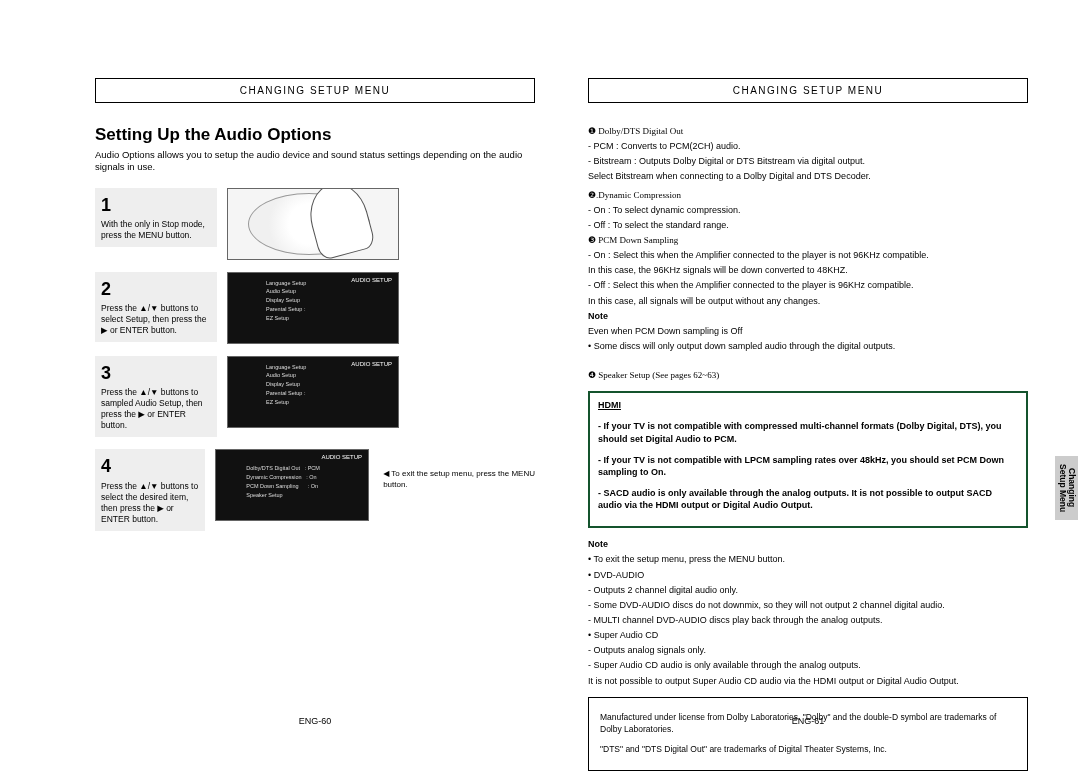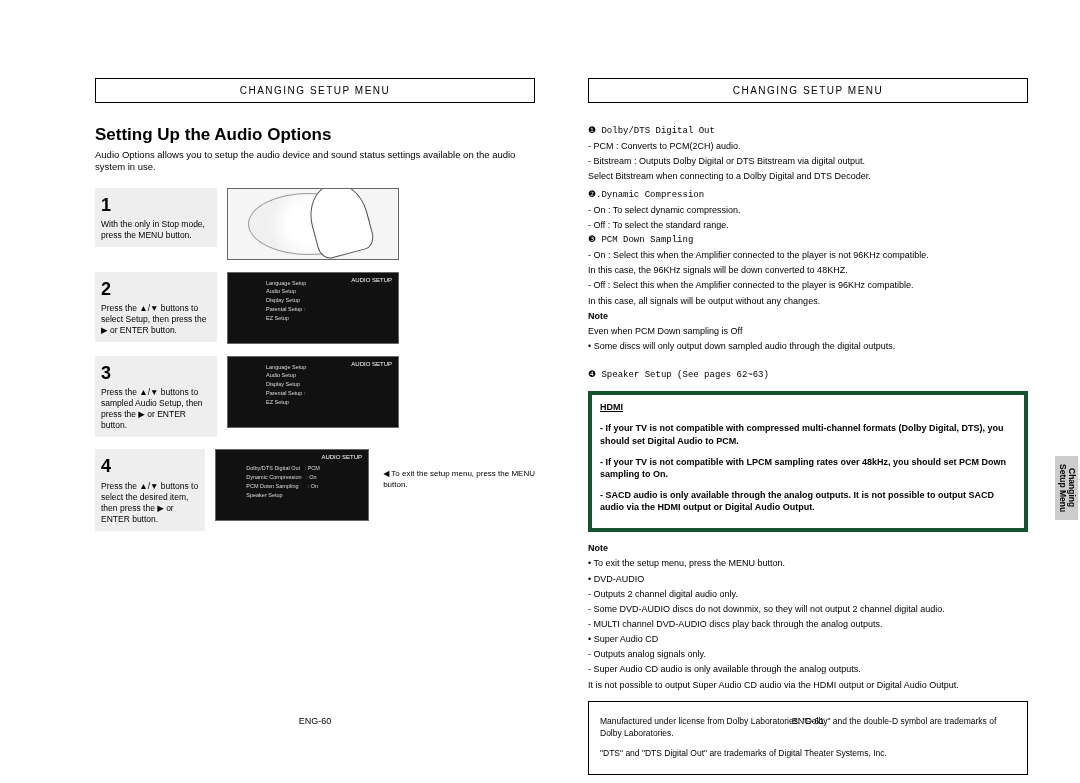--- a/index.html
+++ b/index.html
@@ -104,27 +104,27 @@
     margin-left: 4px;
     margin-top: 20px;
     width: 170px;
     line-height: 1.3;
   }
   .exit-arrow::before { content: "◀ "; }
 
   
   .body-text { font-size: 9px; line-height: 1.35; }
   .body-text p { margin: 0 0 3px 0; }
-  .bullet-num { font-family: Liberation Mono, monospace; }
+  .bullet-num { font-family: Liberation Serif, serif; }
   .sub { margin-left: 10px; }
   .sub2 { margin-left: 20px; }
   .note-head { font-weight: bold; margin-top: 6px; }
 
   .hdmi-box {
-    border: 4px solid #14532d;
+    border: 2px solid #14532d;
     padding: 6px 8px;
     margin: 10px 0;
     font-size: 9px;
     line-height: 1.35;
     font-weight: bold;
   }
   .hdmi-box .hdmi-label { text-decoration: underline; }
 
   .legal-box {
     border: 1px solid #000;
@@ -155,21 +155,21 @@
     font-size: 9px;
   }
 </style>
 </head>
 <body>
 
 <div class="page page-left">
   <div class="header-box">CHANGING SETUP MENU</div>
 
   <h1 class="section-title">Setting Up the Audio Options</h1>
-  <div class="intro">Audio Options allows you to setup the audio device and sound status settings available on the audio system in use.</div>
+  <div class="intro">Audio Options allows you to setup the audio device and sound status settings depending on the audio signals in use.</div>
 
   <div class="step-row">
     <div class="step-text">
       <span class="step-num">1</span>
       <span>With the only in Stop mode, press the MENU button.</span>
     </div>
     <div class="step-img">
       <div class="remote-art"></div>
         <div class="finger"></div>
     </div>

